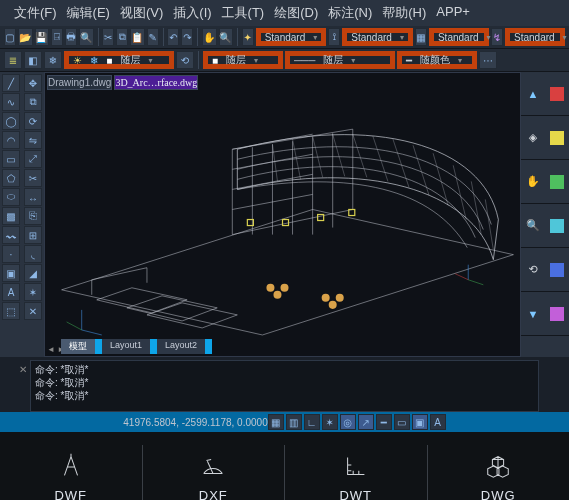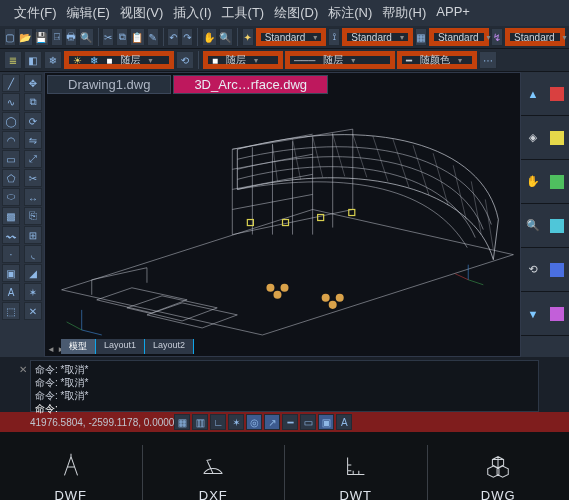--- a/index.html
+++ b/index.html
@@ -62,32 +62,32 @@
     background: #0e1117;
     position: relative;
     border: 1px solid #30394a;
   }
   .doc-tabs {
     position: absolute; top: 2px; left: 2px;
     display: flex; gap: 2px;
   }
   .doc-tab {
     background: #26303d; color: #aeb6c4;
-    font-size: 13px; padding: 1px 20px;
+    font-size: 10px; padding: 1px 0;
     border: 1px solid #3b475a;
   }
-  .doc-tab.active { background: #be185d; color: #e8ecf3; }
+  .doc-tab.active { background: #4c1d95; color: #e8ecf3; font-family: Liberation Serif, serif; }
   .model-tabs {
     position: absolute; bottom: 2px; left: 16px;
     display: flex; gap: 0;
   }
   .model-tab {
     background: #2d3746; color: #c7cdd8;
     font-size: 9px; padding: 1px 8px;
-    border-right: 1px solid #0ea5e9;
+    border-right: 7px solid #0ea5e9;
   }
   .model-tab.active { background: #4a5a70; color: #fff; }
   .model-arrows {
     position: absolute; bottom: 2px; left: 2px;
     display: flex; gap: 1px;
   }
   .model-arrows span { font-size: 8px; color: #888; }
   
   .drawing {
     position: absolute; inset: 16px 2px 16px 2px;
@@ -105,23 +105,23 @@
     margin: 3px 30px 0 30px;
     height: 52px;
     font-size: 10px; color: #c7cdd8;
     padding: 2px 4px;
     line-height: 13px;
     position: relative;
   }
   .cmdpanel .close{position:absolute;left:-12px;top:2px;font-size:10px;color:#888;}
   
   .status {
-    display: flex; align-items: center; justify-content: flex-start;
+    display: flex; align-items: center; justify-content: center;
     padding: 2px 30px 2px 30px;
-    background: #7f1d1d;
+    background: #0369a1;
     font-size: 10px; color: #bfc5cf;
   }
   .status-icons { display: flex; gap: 2px; }
   .status-icons .tbtn { width: 16px; height: 16px; background:#2c3644;}
   
   .formats {
     background: #0f1215;
     height: 90px;
     display: flex; align-items: center;
     color: #dfe4ec;
@@ -383,21 +383,20 @@
         <div class="cswatch" style="background:#c25fd9"></div>
       </div>
   </div>
 </div>
 
 <div class="cmdpanel">
   <span class="close">✕</span>
   <div>命令: *取消*</div>
   <div>命令: *取消*</div>
   <div>命令: *取消*</div>
-  <div style="color:#fff">命令:</div>
 </div>
 
 <div class="status">
   <span>41976.5804, -2599.1178, 0.0000</span>
   <div class="status-icons">
     <div class="tbtn">▦</div>
     <div class="tbtn">▥</div>
     <div class="tbtn">∟</div>
     <div class="tbtn">✶</div>
     <div class="tbtn" style="background:#3d5b8f">◎</div>

